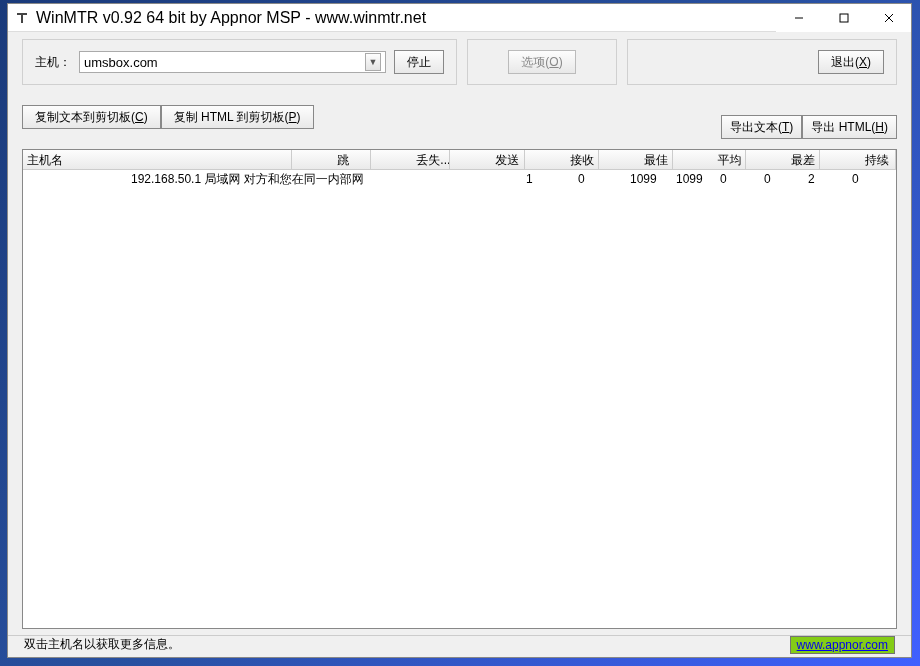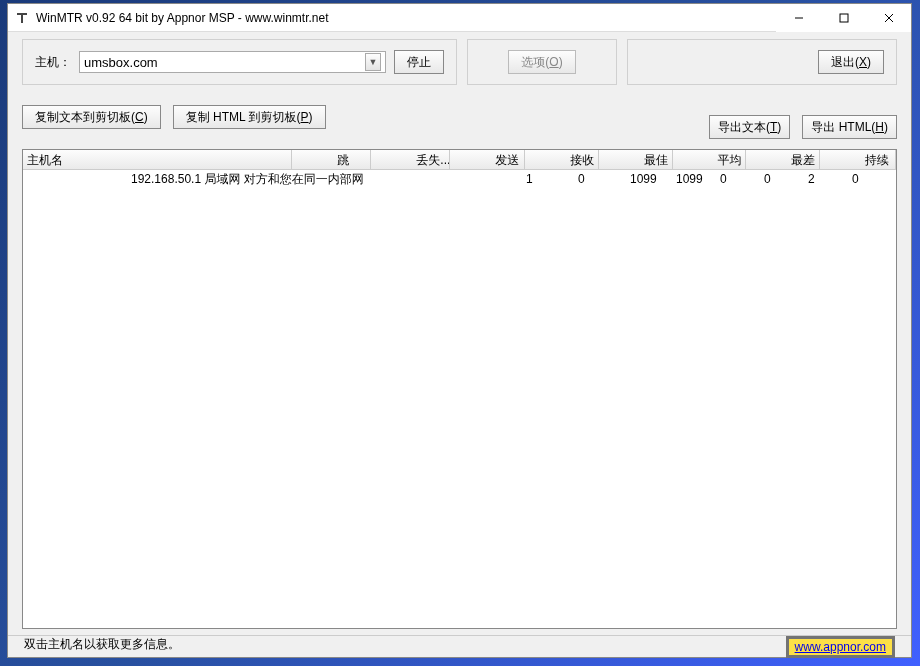--- a/index.html
+++ b/index.html
@@ -1,56 +1,56 @@
 <!DOCTYPE html>
 <html><head>
 <meta charset="utf-8">
 <style>
 * { box-sizing: border-box; margin: 0; padding: 0; font-family: "Microsoft YaHei", "Segoe UI", sans-serif; font-size: 12px; }
 body { background: linear-gradient(135deg, #1a3a7a, #2850a0, #4060ff); width: 920px; height: 666px; overflow: hidden; }
 .window { position: absolute; left: 7px; top: 3px; width: 905px; height: 655px; background: #fff; border: 1px solid #888; display: flex; flex-direction: column; }
 .titlebar { height: 28px; background: #fff; display: flex; align-items: center; border-bottom: 1px solid #ddd; }
 .titlebar .app-icon { width: 16px; height: 16px; margin: 0 6px; display: inline-flex; align-items: center; justify-content: center; }
-.titlebar .title { flex: 1; color: #000; font-size: 12px; }
+.titlebar .title { flex: 1; color: #000; font-size: 16px; }
 .win-controls { display: flex; height: 100%; }
 .win-btn { width: 45px; height: 28px; display: flex; align-items: center; justify-content: center; background: #fff; color: #000; }
 .content { flex: 1; background: #f0f0f0; padding: 7px 14px 6px 14px; display: flex; flex-direction: column; gap: 10px; }
 .row1 { display: flex; gap: 10px; }
 .group { border: 1px solid #d0d0d0; background: #f0f0f0; padding: 10px 12px; display: flex; align-items: center; gap: 8px; }
 .group.host { flex: 0 0 435px; }
 .group.opts { flex: 0 0 150px; justify-content: center; }
 .group.exit { flex: 1; justify-content: flex-end; }
 .label { color: #000; }
 .combo { flex: 1; height: 22px; border: 1px solid #aaa; background: #fff; display: flex; align-items: center; padding: 0 4px; position: relative; }
 .combo .val { flex: 1; color: #000; font-size: 13px; }
 .combo .dd { width: 16px; height: 18px; border: 1px solid #aaa; background: linear-gradient(#fdfdfd,#e4e4e4); display: flex; align-items: center; justify-content: center; font-size: 9px; color: #555; }
 .btn { height: 24px; border: 1px solid #888; background: linear-gradient(#fdfdfd,#e8e8e8); padding: 0 12px; display: inline-flex; align-items: center; justify-content: center; color: #000; cursor: default; }
 .btn.small { padding: 0 8px; margin-top: 20px; }
 .btn.disabled { color: #888; border-color: #bbb; }
 .btn .u { text-decoration: underline; }
-.row2 { display: flex; gap: 12px; align-items: center; }
+.row2 { display: flex; gap: 0; align-items: center; }
 .row2 .spacer { flex: 1; }
 .table-wrap { flex: 1; border: 1px solid #888; background: #fff; overflow: hidden; }
 .thead { display: flex; background: linear-gradient(#fdfdfd,#eaeaea); border-bottom: 1px solid #ccc; height: 20px; gap: 41px; }
 .th { border-right: 1px solid #ccc; padding: 2px 4px; color: #000; overflow: hidden; white-space: nowrap; }
 .tbody { background: #fff; }
 .tr { display: flex; height: 18px; align-items: center; justify-content: flex-end; }
 .td { padding: 1px 4px; color: #000; overflow: hidden; white-space: nowrap; }
 .c-host { width: 395px; }
 .c-hop { width: 52px; }
 .c-loss { width: 52px; }
 .c-sent { width: 46px; text-align: left; }
 .c-recv { width: 44px; }
 .c-best { width: 44px; }
 .c-avg { width: 44px; }
 .c-worst { width: 44px; }
 .c-last { width: 48px; }
 .statusbar { height: 22px; background: #f0f0f0; border-top: 1px solid #ccc; display: flex; align-items: flex-start; padding: 0 16px; }
 .statusbar .msg { flex: 1; color: #000; }
-.statusbar .link { color: #0000ee; text-decoration: underline; border: 3px solid #737373; padding: 1px 6px; background: #fde047; }
+.statusbar .link { color: #0000ee; text-decoration: underline; border: 1px solid #737373; padding: 1px 6px; background: #84cc16; }
 </style>
 </head>
 <body>
 
 <div class="window">
   <div class="titlebar">
     <span class="app-icon">
       <svg width="14" height="14" viewBox="0 0 14 14">
           <rect x="2" y="2" width="10" height="2" fill="#444"></rect>
           <rect x="6" y="2" width="2" height="10" fill="#444"></rect>

